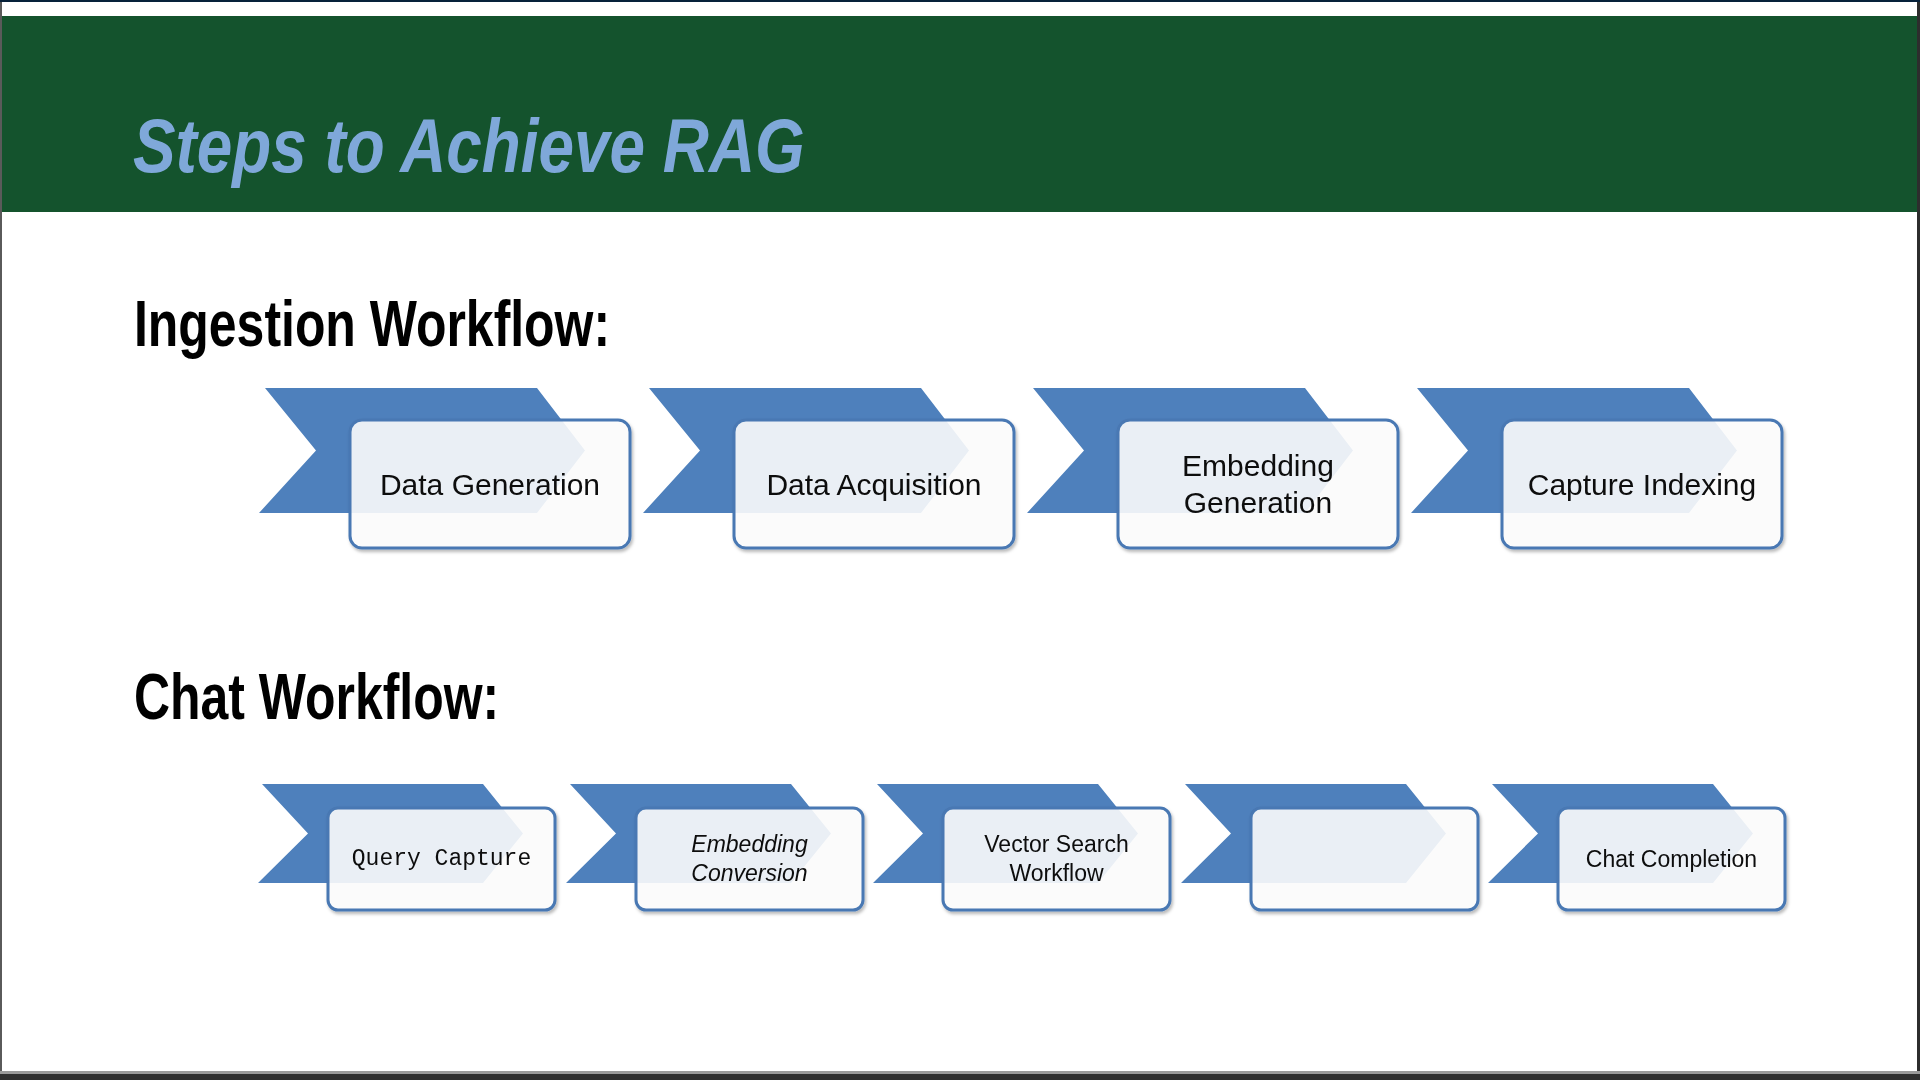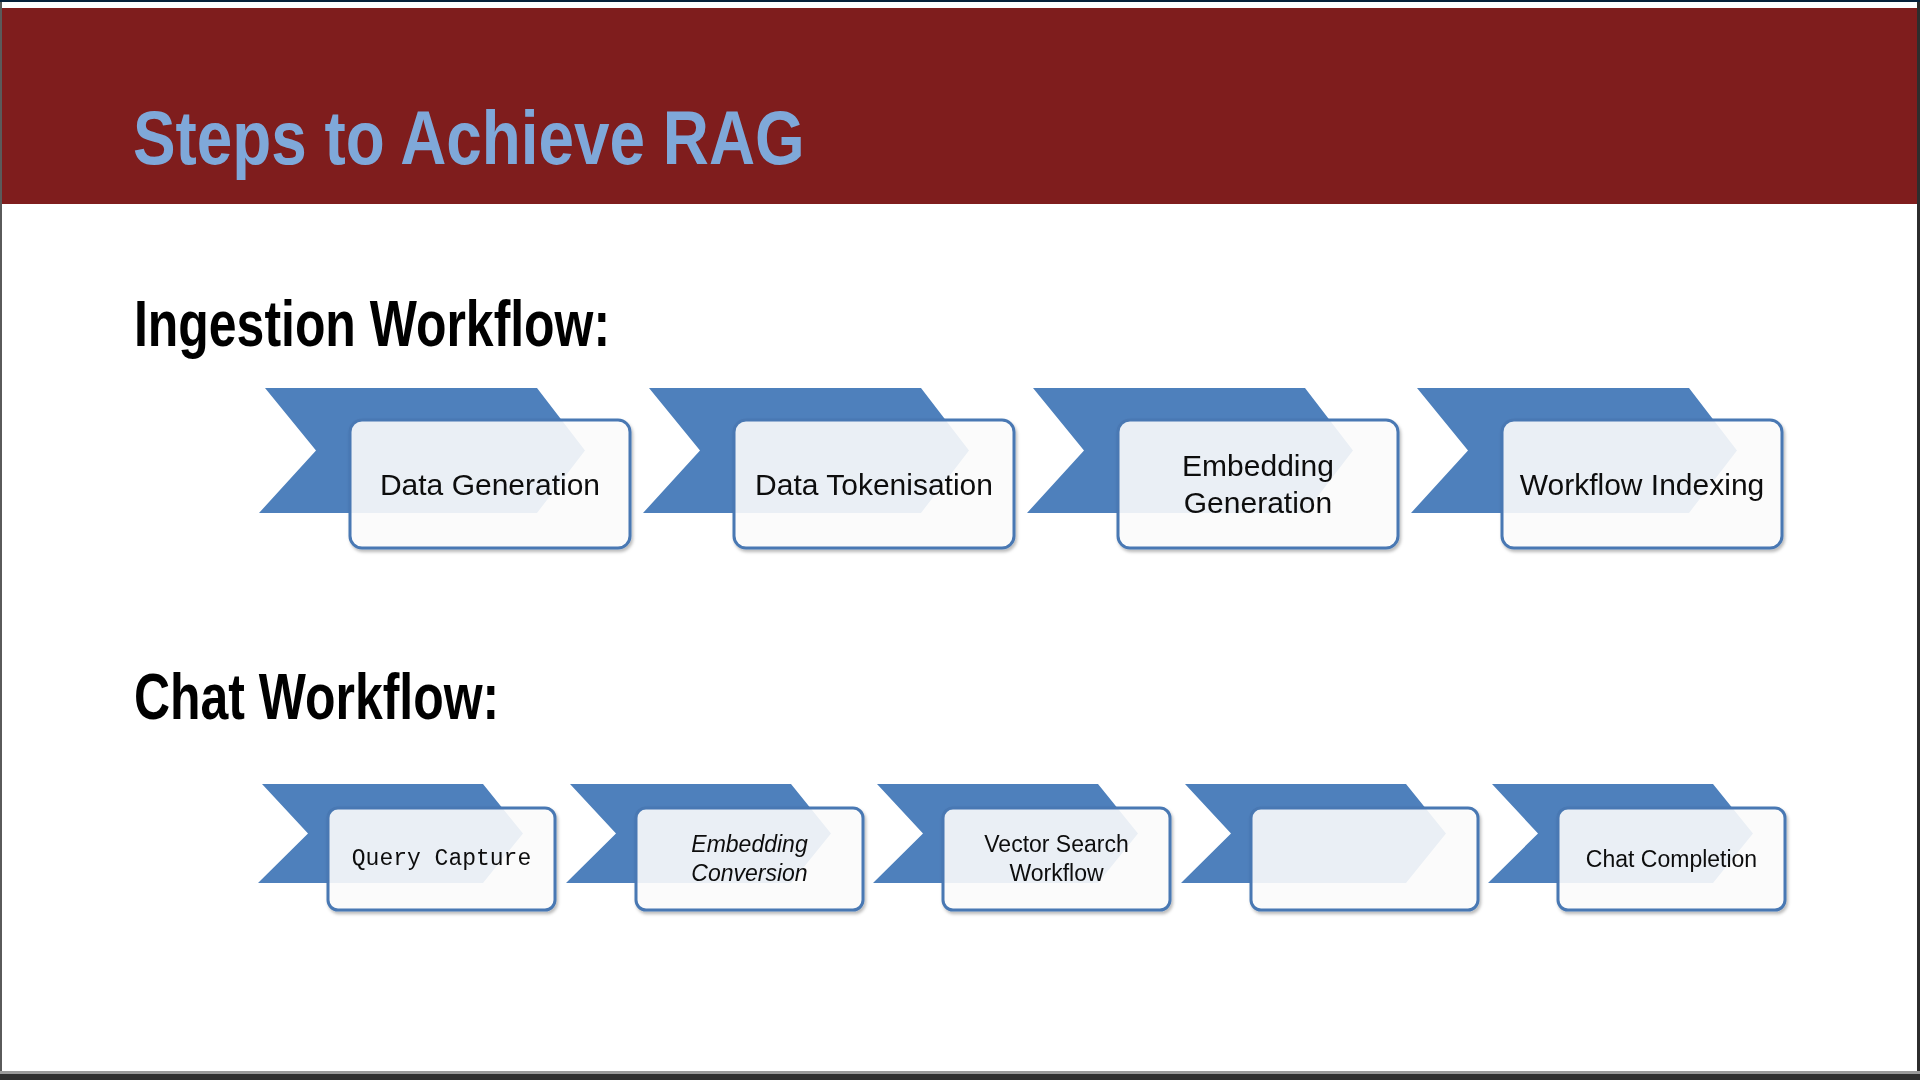--- a/index.html
+++ b/index.html
@@ -8,21 +8,21 @@
   .slide { position:relative; width:1920px; height:1080px; background:#ffffff; }
 
   
   .edge-left  { position:absolute; left:0; top:0; width:2px; height:1080px; background:#5a5a5a; }
   .edge-right { position:absolute; right:0; top:0; width:3px; height:1080px; background:#2d2d2d; }
   .edge-top   { position:absolute; left:0; top:0; width:1920px; height:2px; background:#07213a; }
   .edge-bottom-light { position:absolute; left:0; top:1071px; width:1920px; height:3px; background:#9a9a9a; }
   .edge-bottom-dark  { position:absolute; left:0; top:1074px; width:1920px; height:6px; background:#2f2f2f; }
 
   
-  .header { position:absolute; left:0; top:8px; width:1920px; height:196px; background:#7f1d1d; }
+  .header { position:absolute; left:0; top:16px; width:1920px; height:196px; background:#14532d;font-style:italic; }
   .title  { position:absolute; left:133px; top:86px; font-size:76px; font-weight:bold;
             line-height:1.15; color:#7fa8d9; white-space:nowrap;
             transform:scaleX(0.84); transform-origin:left center; }
 
   
   .heading { position:absolute; left:134px; font-size:64px; font-weight:bold; color:#000;
              line-height:1.15; white-space:nowrap; transform:scaleX(0.78); transform-origin:left center; }
   .heading.ingestion { top:288px; }
   .heading.chat      { top:661px; }
 
@@ -62,37 +62,37 @@
     </svg>
   </div>
   <div class="step-label big" style="left:350px; top:420px;">Data Generation</div>
 
   <div class="unit" style="left:643px; top:388px;">
     <svg width="380" height="172" viewBox="0 0 380 172">
       <polygon points="6,0 278,0 326,62.5 278,125 0,125 57,62.5" fill="#4e80bc"></polygon>
       <rect x="91" y="32" width="280" height="128" rx="12" fill="#ffffff" fill-opacity="0.87" stroke="#4878b3" stroke-width="3" filter="url(#boxshadow)"></rect>
     </svg>
   </div>
-  <div class="step-label big" style="left:734px; top:420px;">Data Tokenisation</div>
+  <div class="step-label big" style="left:734px; top:420px;">Data Acquisition</div>
 
   <div class="unit" style="left:1027px; top:388px;">
     <svg width="380" height="172" viewBox="0 0 380 172">
       <polygon points="6,0 278,0 326,62.5 278,125 0,125 57,62.5" fill="#4e80bc"></polygon>
       <rect x="91" y="32" width="280" height="128" rx="12" fill="#ffffff" fill-opacity="0.87" stroke="#4878b3" stroke-width="3" filter="url(#boxshadow)"></rect>
     </svg>
   </div>
   <div class="step-label big" style="left:1118px; top:420px;">Embedding Generation</div>
 
   <div class="unit" style="left:1411px; top:388px;">
     <svg width="380" height="172" viewBox="0 0 380 172">
       <polygon points="6,0 278,0 326,62.5 278,125 0,125 57,62.5" fill="#4e80bc"></polygon>
       <rect x="91" y="32" width="280" height="128" rx="12" fill="#ffffff" fill-opacity="0.87" stroke="#4878b3" stroke-width="3" filter="url(#boxshadow)"></rect>
     </svg>
   </div>
-  <div class="step-label big" style="left:1502px; top:420px;">Workflow Indexing</div>
+  <div class="step-label big" style="left:1502px; top:420px;">Capture Indexing</div>
 
   <div class="unit" style="left:258px; top:784px;">
     <svg width="310" height="140" viewBox="0 0 310 140">
       <polygon points="4,0 225,0 265,49.5 225,99 0,99 50,49.5" fill="#4e80bc"></polygon>
       <rect x="70" y="24" width="227" height="102" rx="10" fill="#ffffff" fill-opacity="0.87" stroke="#4878b3" stroke-width="3" filter="url(#boxshadow)"></rect>
     </svg>
   </div>
   <div class="step-label small" style="left:328px; top:808px;font-family:Liberation Mono, monospace;">Query Capture</div>
 
   <div class="unit" style="left:566px; top:784px;">

